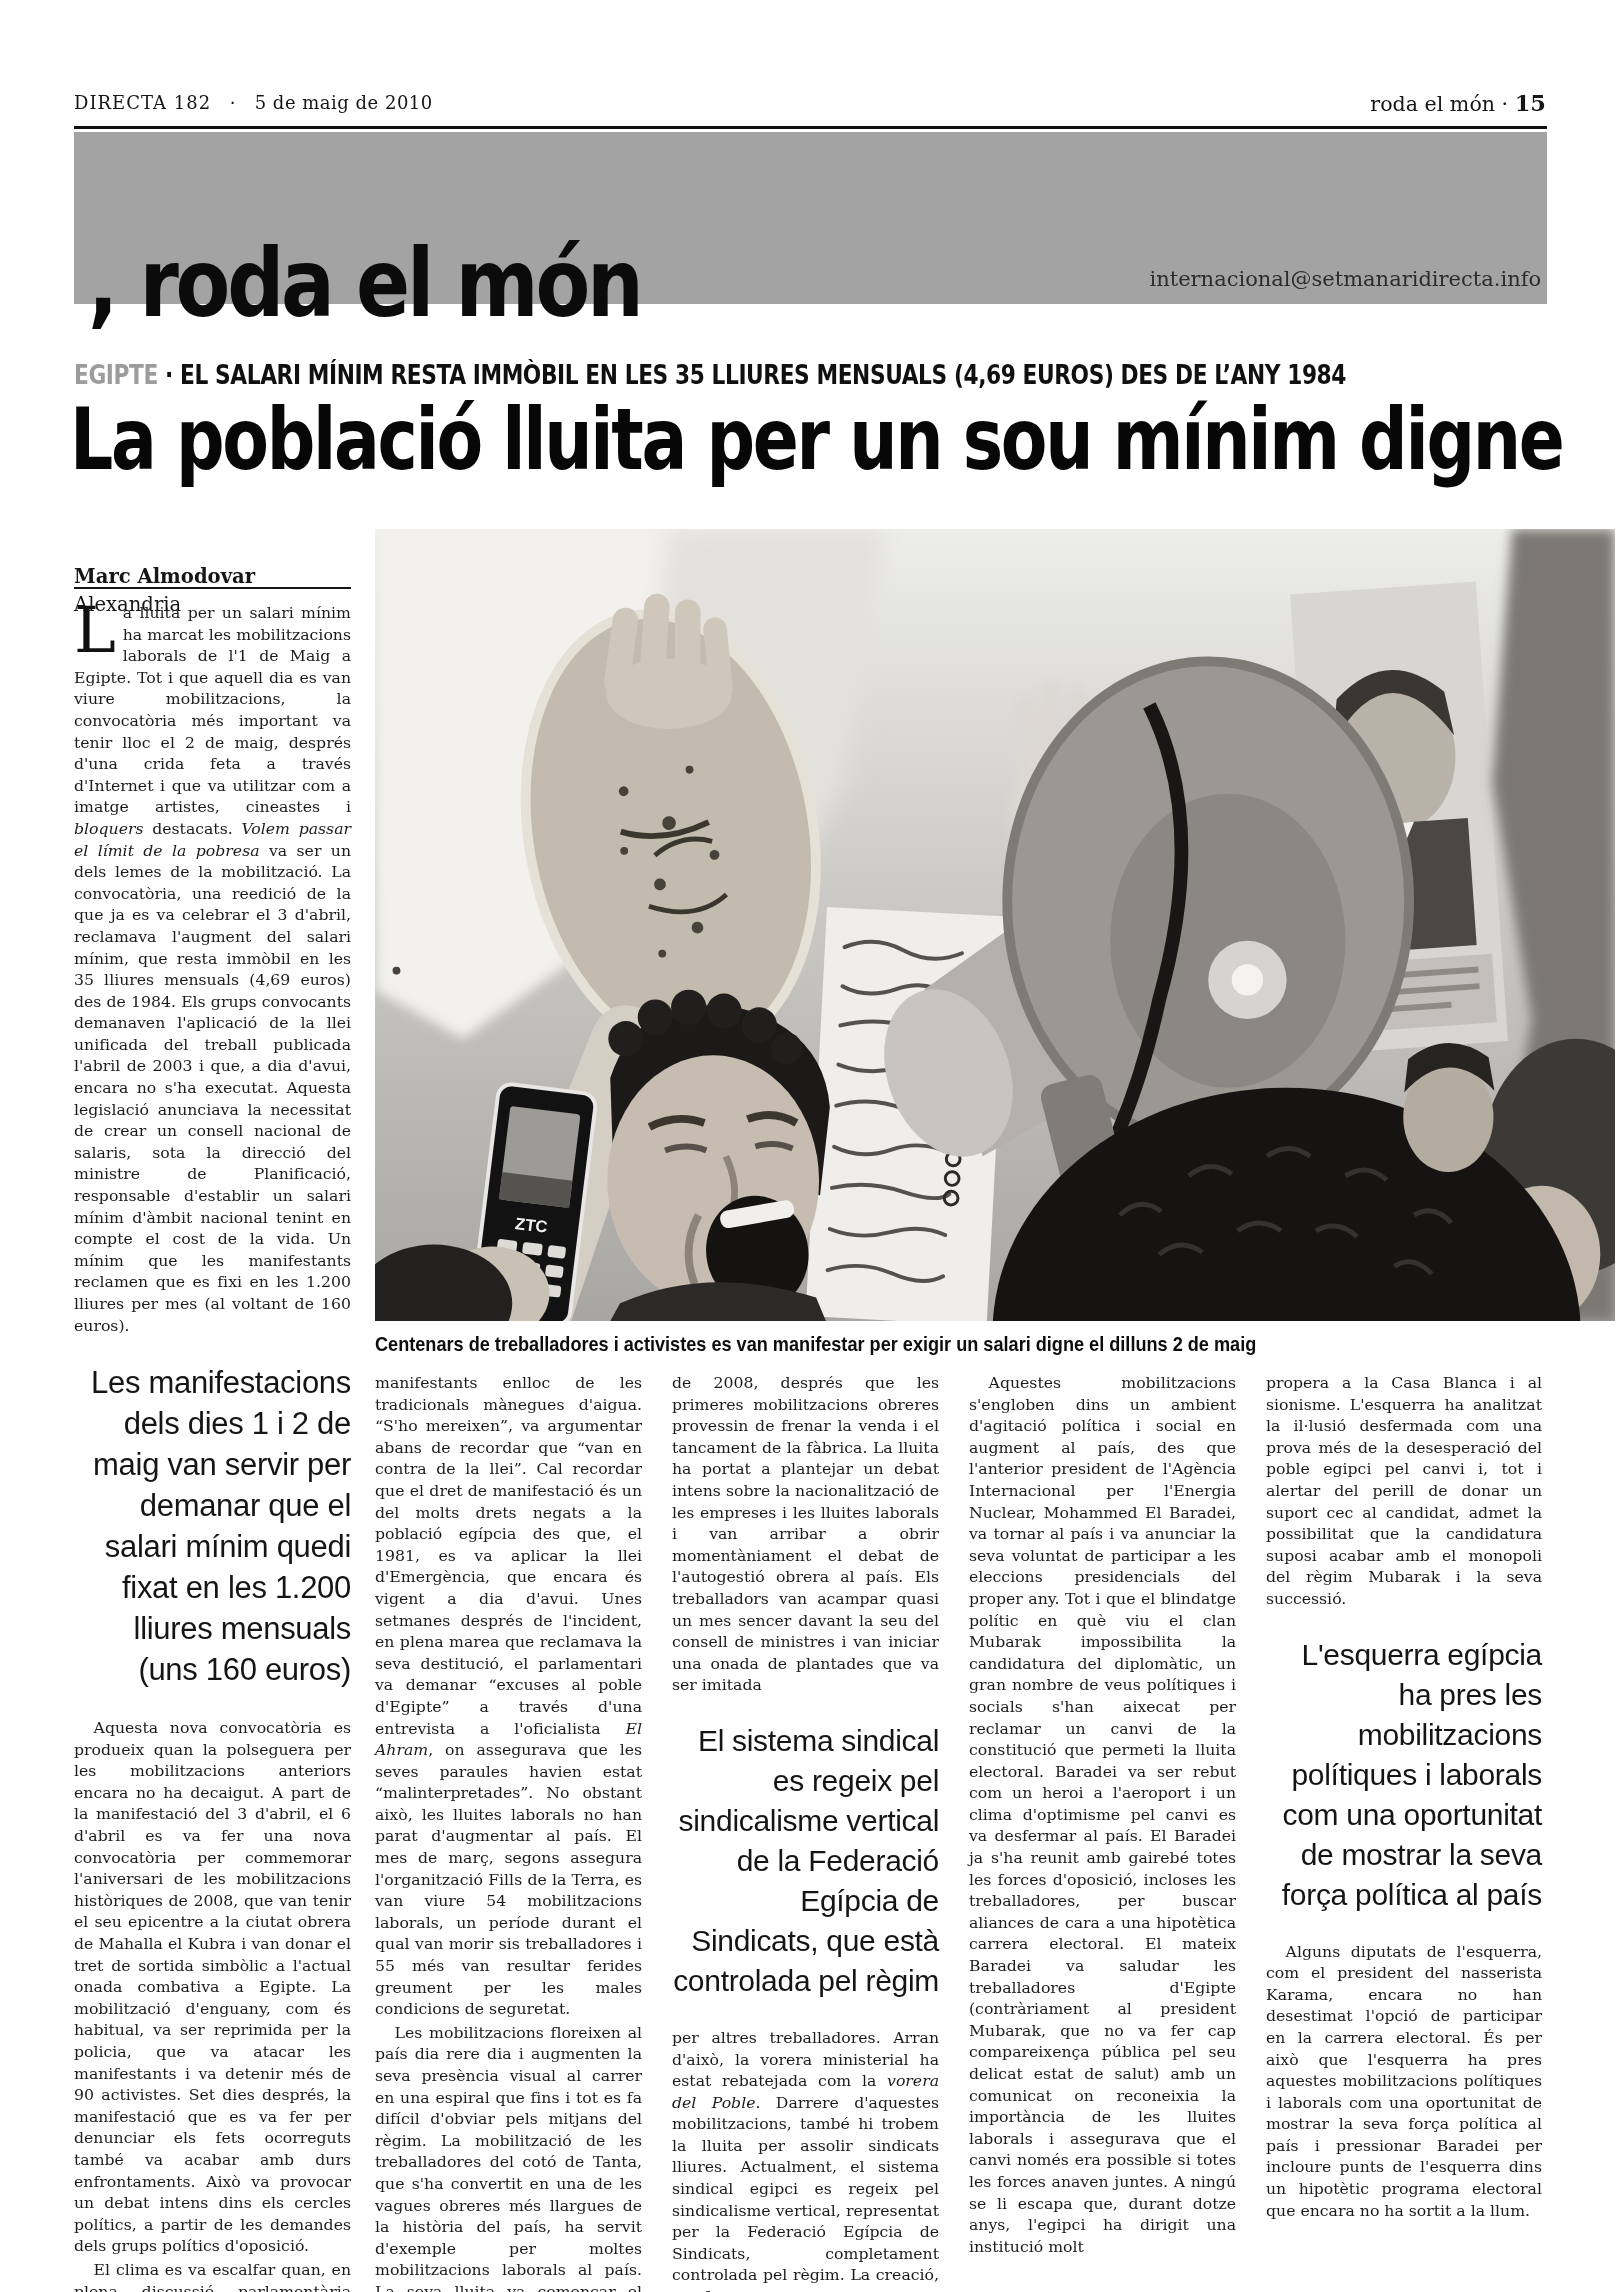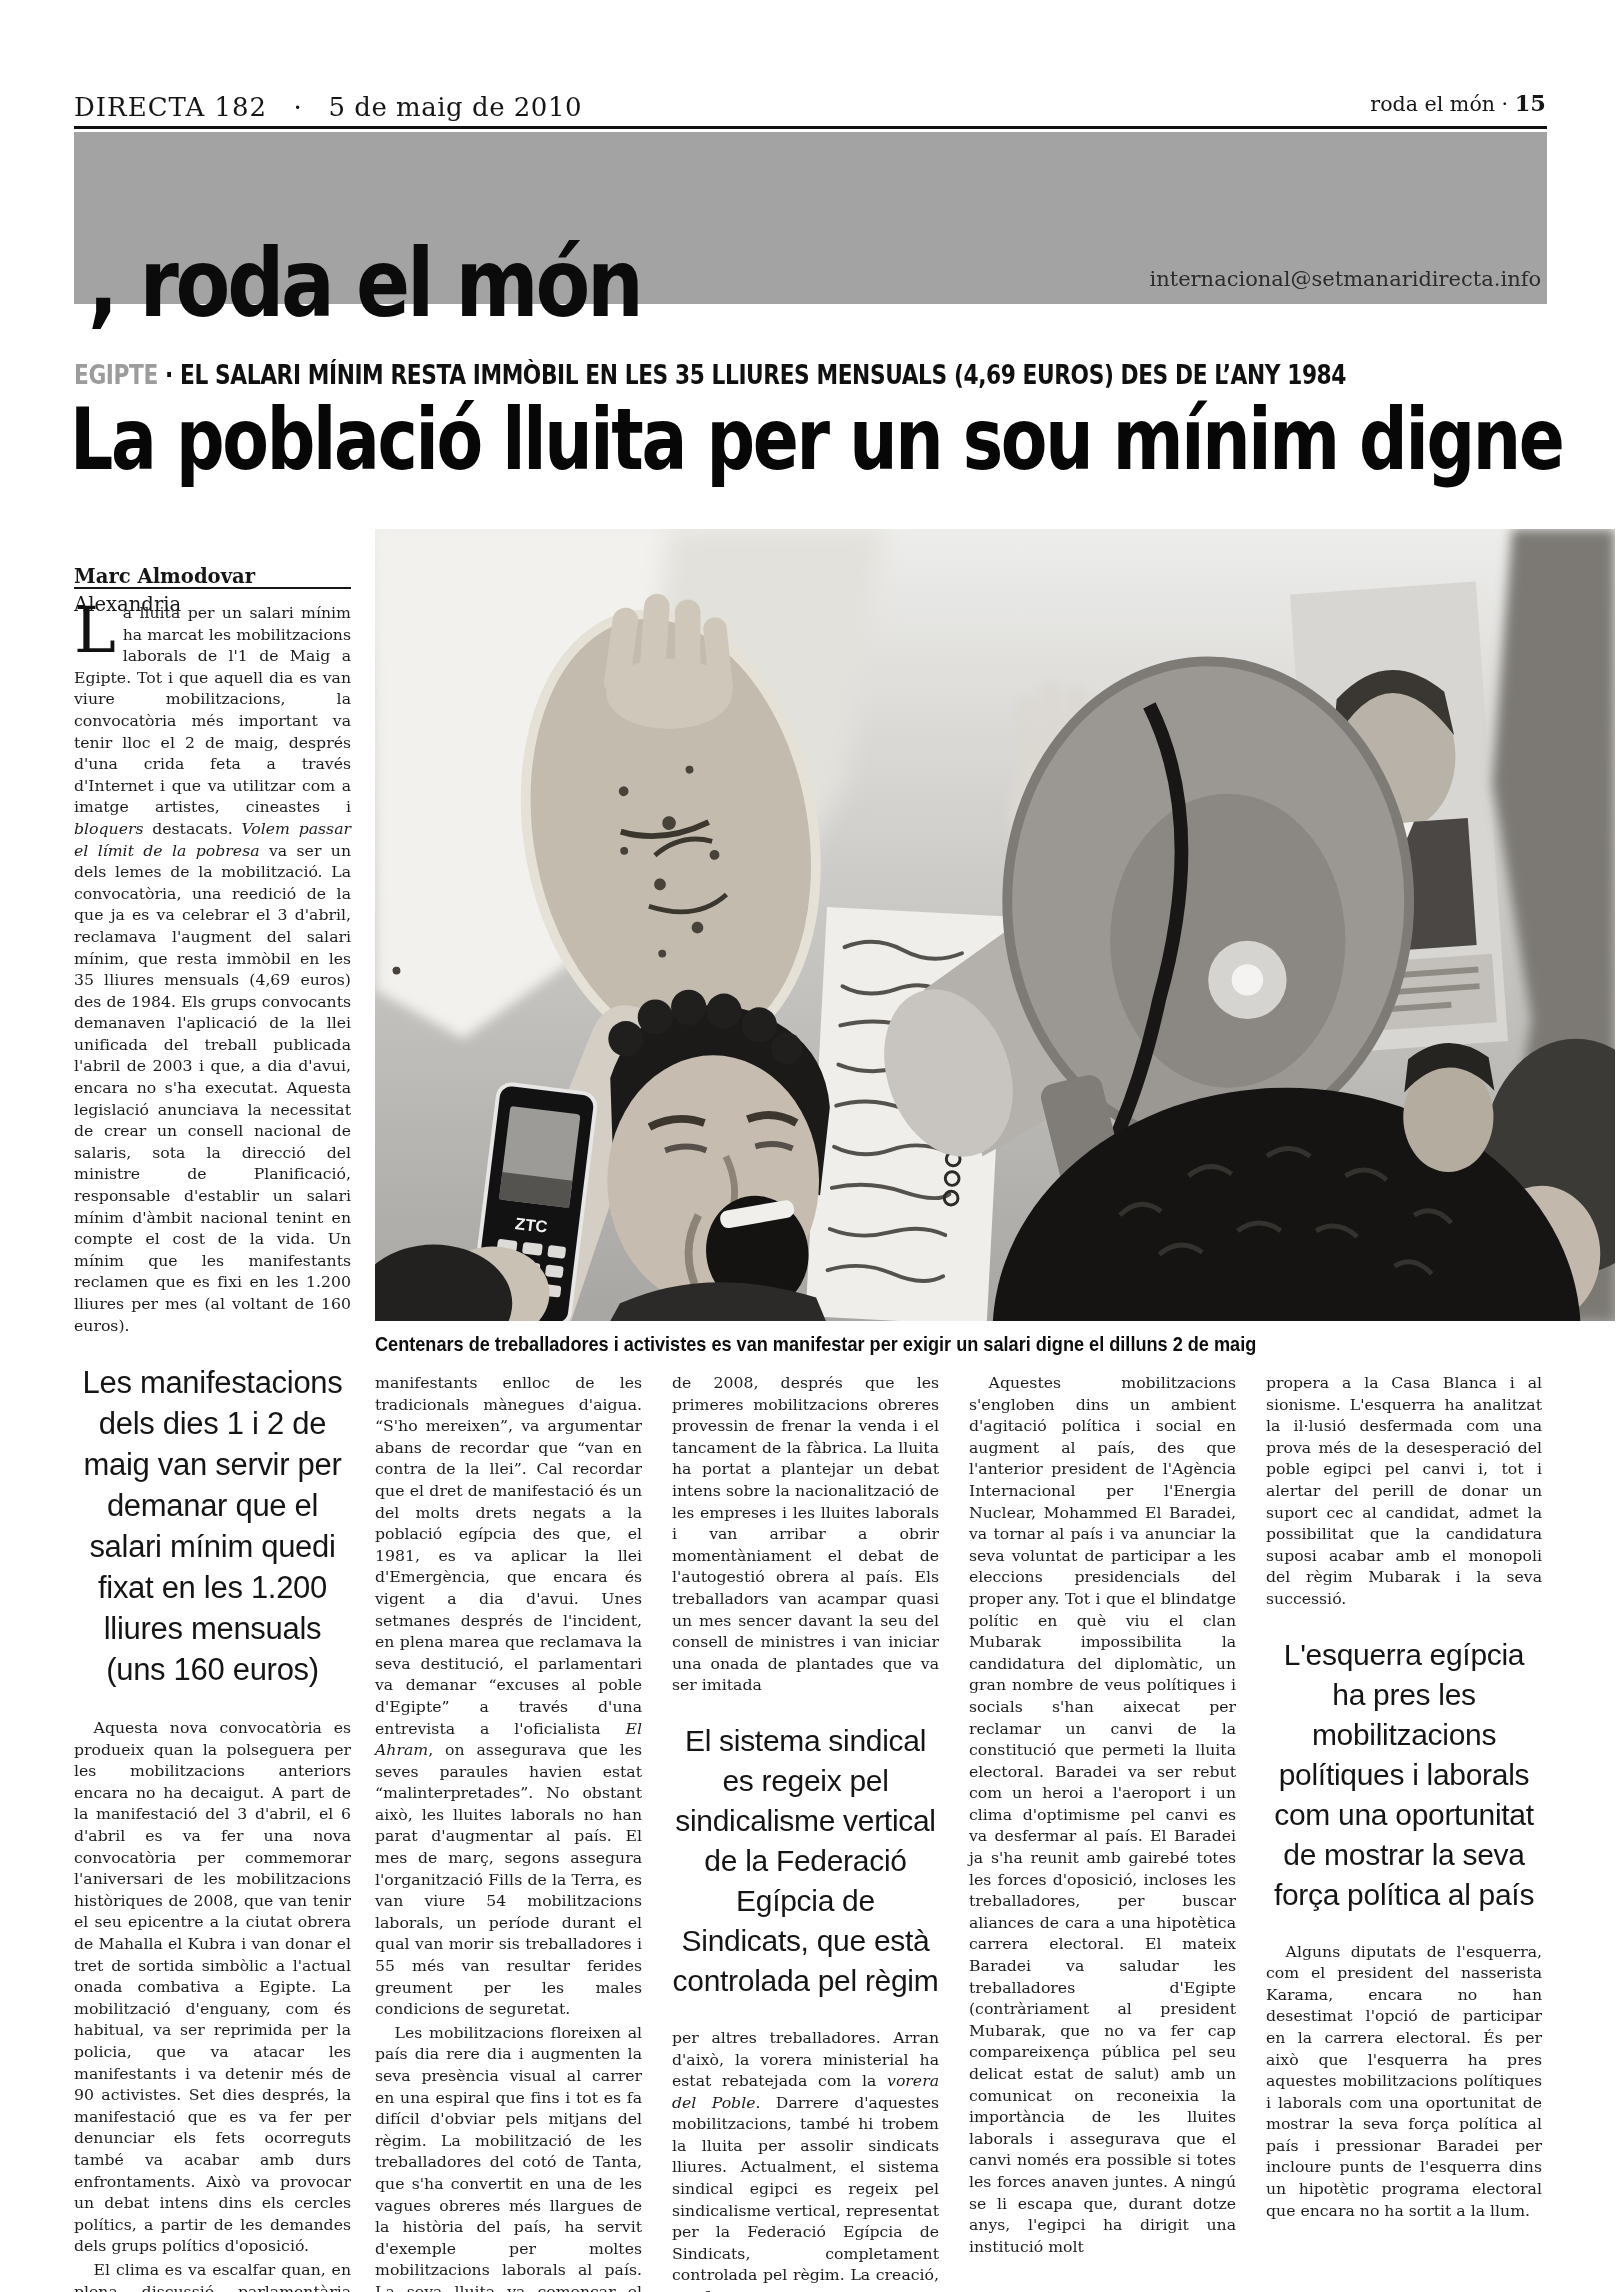--- a/index.html
+++ b/index.html
@@ -1,19 +1,19 @@
 <!DOCTYPE html>
 <html lang="ca"><head>
 <meta charset="utf-8">
 <style>
   html,body{margin:0;padding:0;background:#fff;}
   .page{position:relative;width:1620px;height:2293px;background:#ffffff;overflow:hidden;
         font-family:"DejaVu Serif",serif;color:#161616;}
   
-  .hdr-left{position:absolute;left:74px;top:92px;font-size:26px;letter-spacing:0.5px;white-space:nowrap;}
+  .hdr-left{position:absolute;left:74px;top:92px;font-size:18px;letter-spacing:0.5px;white-space:nowrap;}
   .hdr-left .issue{letter-spacing:1px;}
   .hdr-right{position:absolute;right:74px;top:90px;font-size:20.6px;white-space:nowrap;text-align:center;}
   .hdr-right .pg{font-weight:bold;font-size:22.5px;}
   .hdr-rule{position:absolute;left:74px;top:126px;width:1473px;height:2.9px;background:#101010;}
   
   .band{position:absolute;left:74px;top:132px;width:1473px;height:172px;background:#a3a3a3;}
   .mast{position:absolute;left:13.7px;bottom:-26.5px;white-space:nowrap;
         font-family:"DejaVu Sans",sans-serif;font-weight:bold;font-size:95px;
         letter-spacing:-3.9px;color:#0b0b0b;transform:scaleX(.84);transform-origin:0 100%;line-height:1;}
   .mast-email{position:absolute;right:5.9px;bottom:13px;font-size:21px;color:#2c2c2c;font-family:"DejaVu Serif",serif;}
@@ -35,21 +35,21 @@
   .col p + p.gap{margin-top:2px;}
   .it{font-style:italic;}
   .dropcap{float:left;font-size:63px;line-height:51px;padding:2.9px 6.9px 0 0;color:#111;}
   .col0{left:74px;top:602px;width:277px;}
   .colA{left:375px;top:1372px;width:267px;}
   .colB{left:672px;top:1372px;width:267px;}
   .colC{left:969px;top:1372px;width:267px;}
   .colD{left:1266px;top:1372px;width:276px;}
   
   .pq{font-family:"Liberation Sans","DejaVu Sans",sans-serif;font-size:30px;line-height:40px;
-      letter-spacing:-0.3px;color:#151515;text-align:center;text-indent:0;}
+      letter-spacing:-0.3px;color:#151515;text-align:right;text-indent:0;}
   .pq1{margin:25.5px 0 27.4px 0 !important;font-size:31px;line-height:41px;}
   .pq2{margin:25.5px 0 25.5px 0 !important;}
   .pq3{margin:25.5px 0 25.5px 0 !important;}
   
   .photo{position:absolute;left:375px;top:529px;width:1240px;height:792px;background:#c7c7c7;overflow:hidden;}
   .caption{position:absolute;left:375px;top:1332px;white-space:nowrap;font-family:"Liberation Sans","DejaVu Sans",sans-serif;
            font-weight:bold;font-size:20.6px;transform:scaleX(.88);transform-origin:0 0;color:#0d0d0d;}
 </style>
 </head>
 <body>

